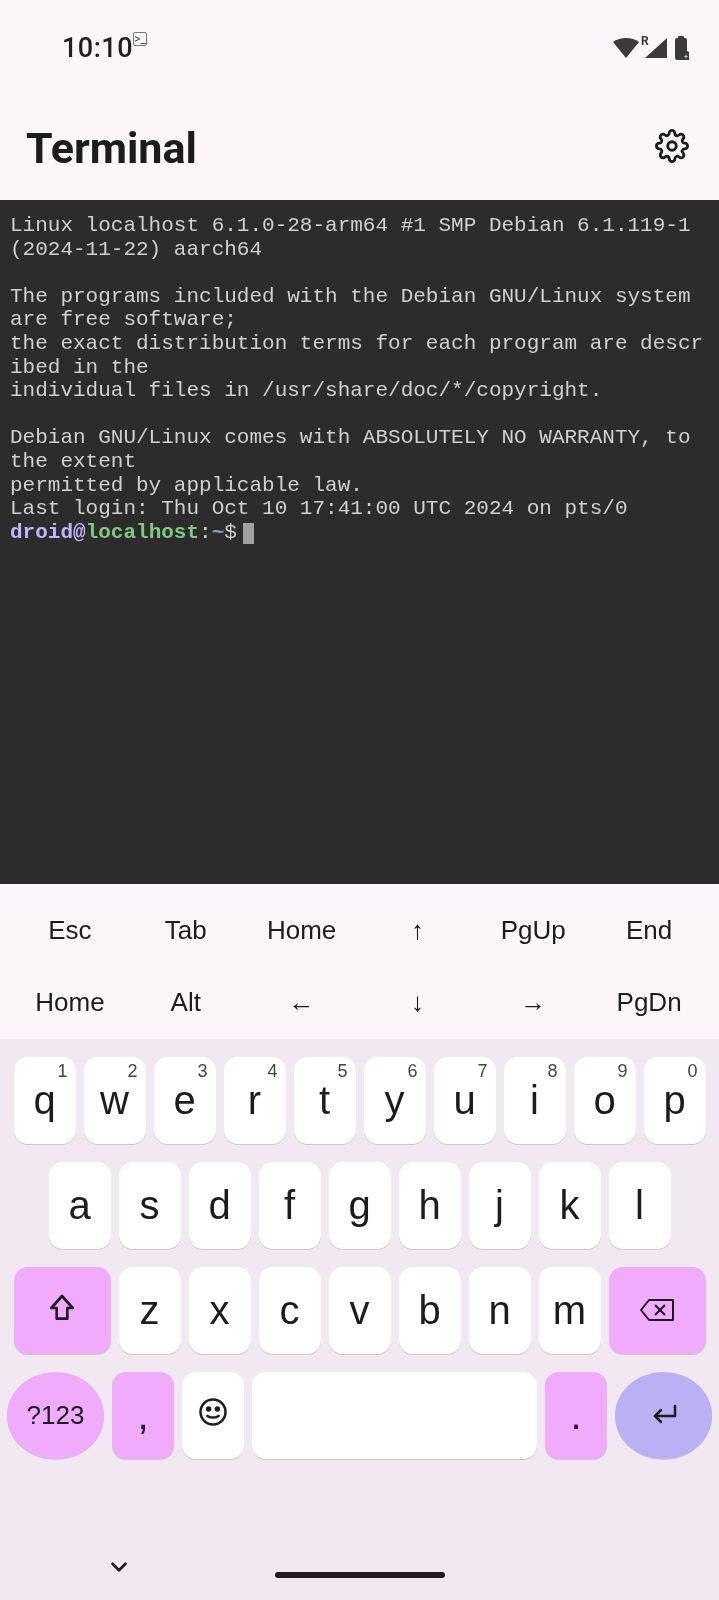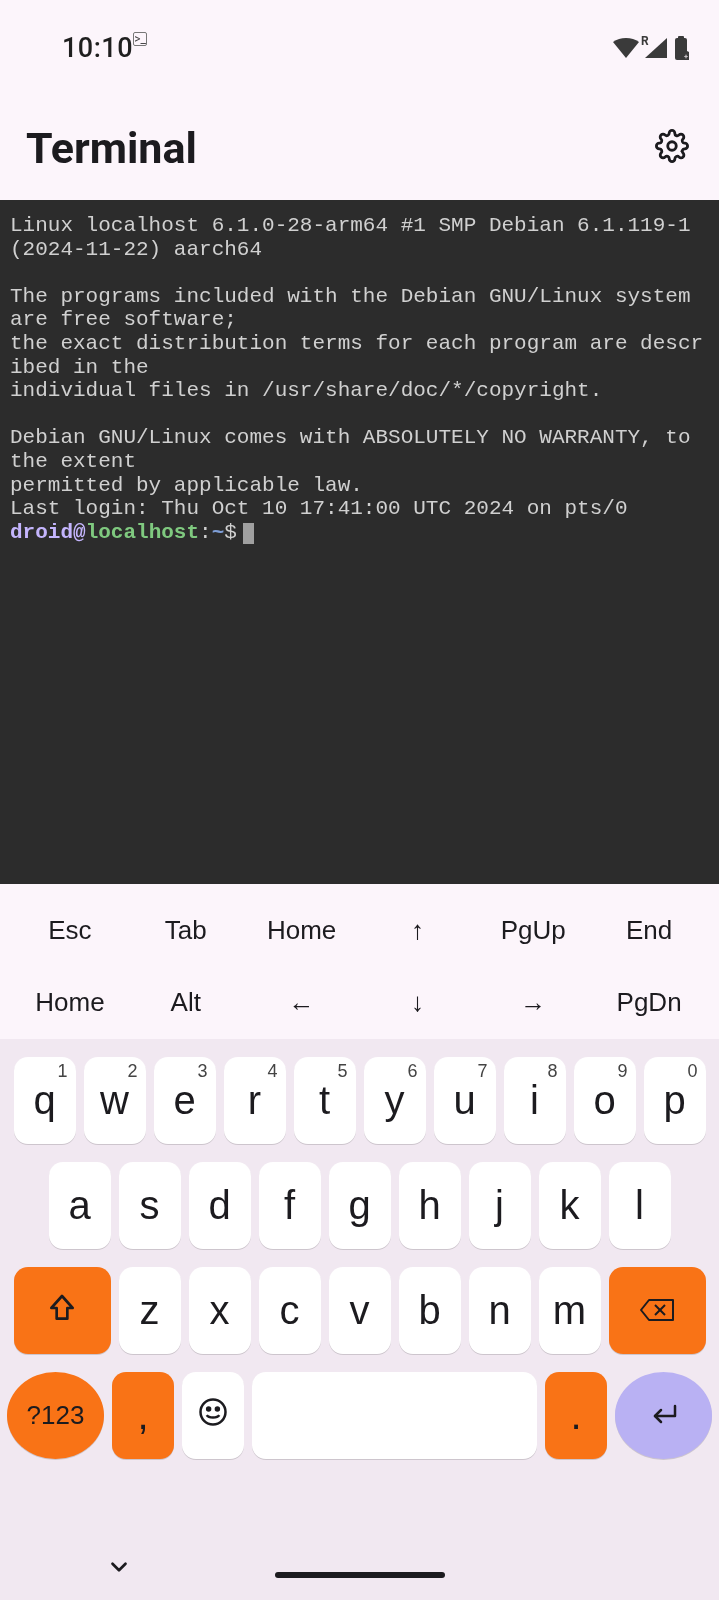--- a/index.html
+++ b/index.html
@@ -120,21 +120,21 @@
   }
   .key-top {
     width: 62px;
   }
   .key-mid { width: 62px; }
   .key-sup {
     position: absolute; top: 4px; right: 8px;
     font-size: 18px; color: #444;
   }
   .key-special {
-    background: #f97316;
+    background: #f0abfc;
   }
   .key-shift, .key-back { width: 97px; }
   .kb-row4 .key { height: 87px; }
   .key-123 { width: 97px; border-radius: 50%; font-size: 26px; }
   .key-comma { width: 62px; }
   .key-emoji { width: 62px; background:#fff; font-size:32px; }
   .key-space { flex: 1; }
   .key-period { width: 62px; }
   .key-enter {
     width: 97px;

